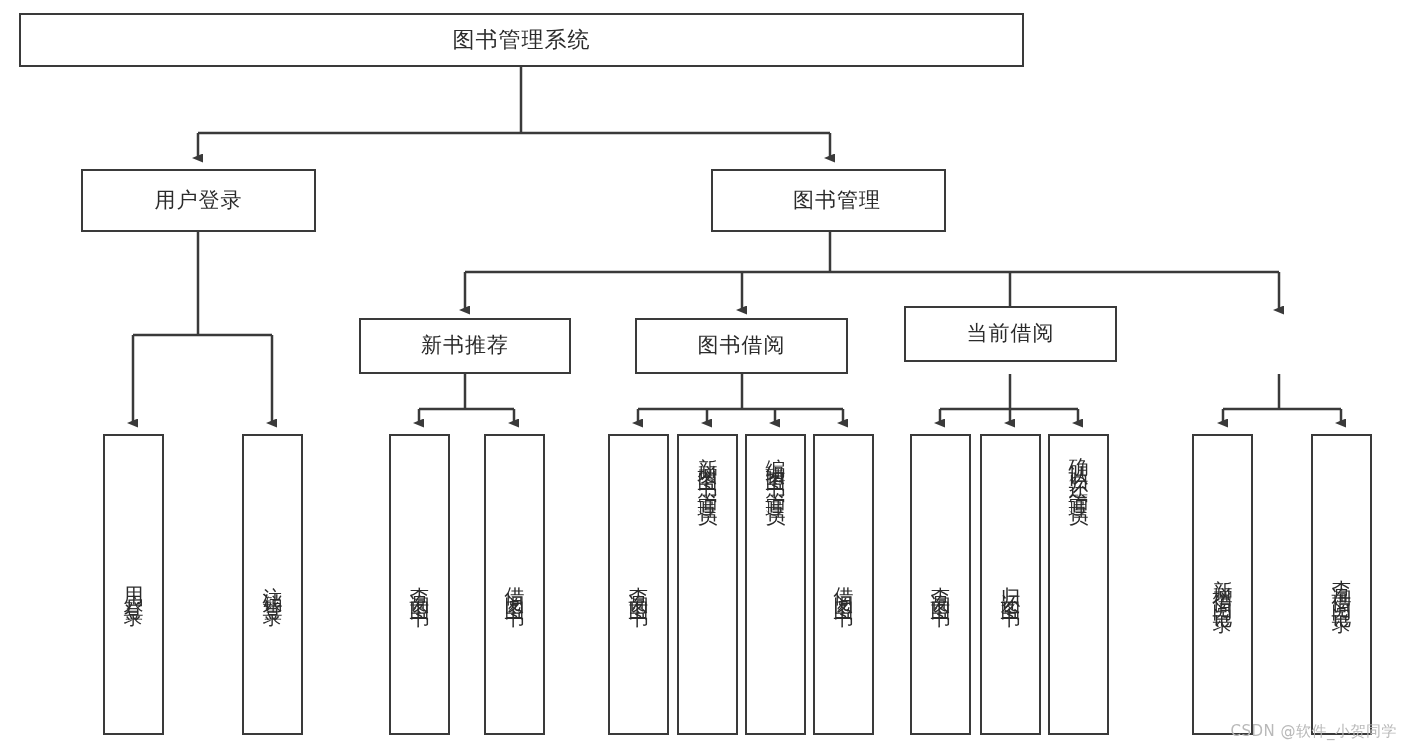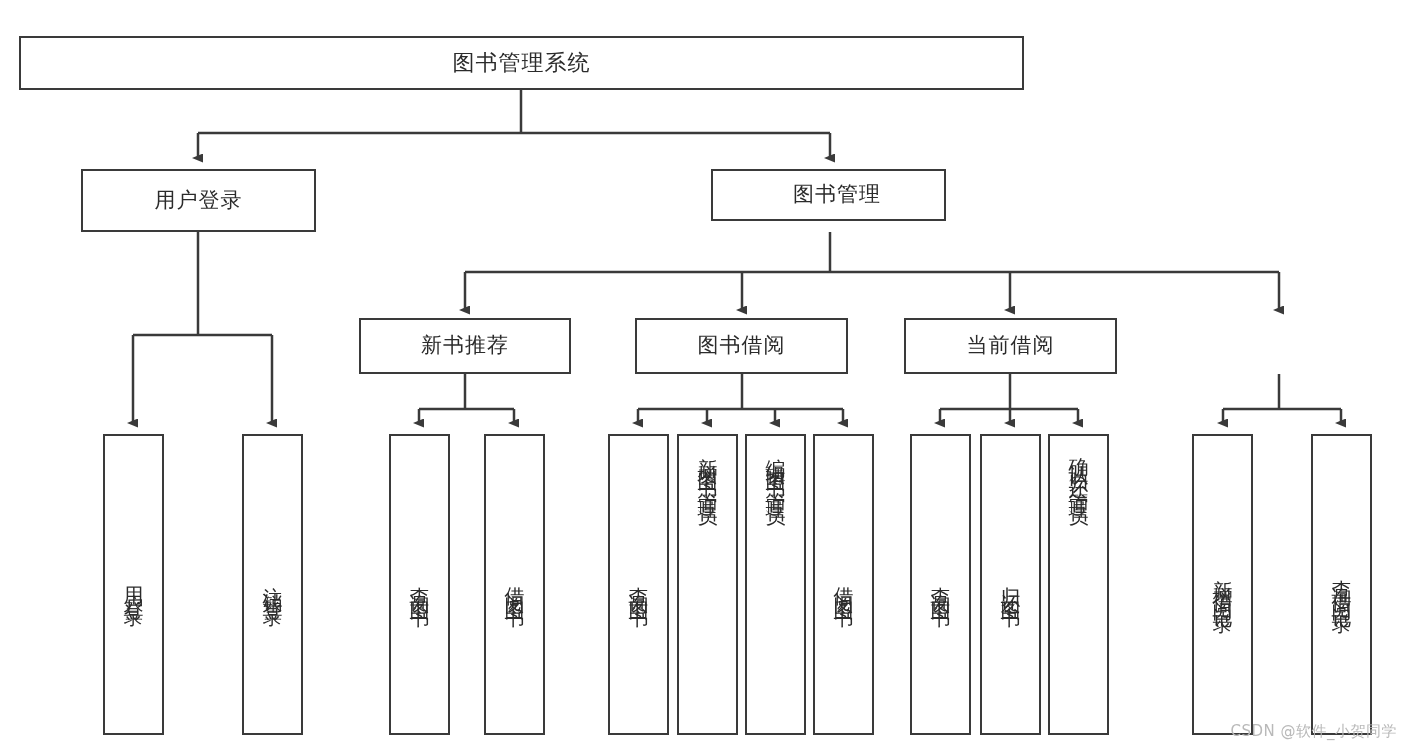--- a/index.html
+++ b/index.html
@@ -36,21 +36,20 @@
     justify-content: center;
     color: #2b2b2b;
   }
   .node-h {
     font-size: 21px;
     letter-spacing: 1px;
     line-height: 1.1;
   }
   .node-root {
     font-size: 22px;
-    margin-top: 23px;
   }
   .node-v {
     writing-mode: vertical-rl;
     text-orientation: upright;
     font-size: 20px;
     letter-spacing: 7px;
     line-height: 1.05;
     padding: 6px 0;
     align-items: center;
     justify-content: center;
@@ -133,27 +132,27 @@
       <path d="M1223,409 L1341,409"></path>
       <path d="M1223,409 L1223,423" marker-end="url(#arrow)"></path>
       <path d="M1341,409 L1341,423" marker-end="url(#arrow)"></path>
     </g>
   </svg>
 
   <div class="node node-h node-root" style="left:19px; top:13px; width:1005px; height:54px;">图书管理系统</div>
 
   <div class="node node-h" style="left:81px; top:169px; width:235px; height:63px;">用户登录</div>
 
-  <div class="node node-h" style="left:711px; top:169px; width:235px; height:52px;padding-left:17px;">图书管理</div>
+  <div class="node node-h" style="left:711px; top:169px; width:235px; height:63px;padding-left:17px;">图书管理</div>
 
   <div class="node node-h" style="left:359px; top:318px; width:212px; height:56px;">新书推荐</div>
 
   <div class="node node-h" style="left:635px; top:318px; width:213px; height:56px;">图书借阅</div>
 
-  <div class="node node-h" style="left:904px; top:318px; width:213px; height:56px;">当前借阅</div>
+  <div class="node node-h" style="left:904px; top:306px; width:213px; height:56px;">当前借阅</div>
 
 
   <div class="node node-v" style="left:103px; top:434px; width:61px; height:301px;">用户登录</div>
 
   <div class="node node-v" style="left:242px; top:434px; width:61px; height:301px;">注销登录</div>
 
   <div class="node node-v" style="left:389px; top:434px; width:61px; height:301px;">查询图书</div>
 
   <div class="node node-v" style="left:484px; top:434px; width:61px; height:301px;">借阅图书</div>
 

